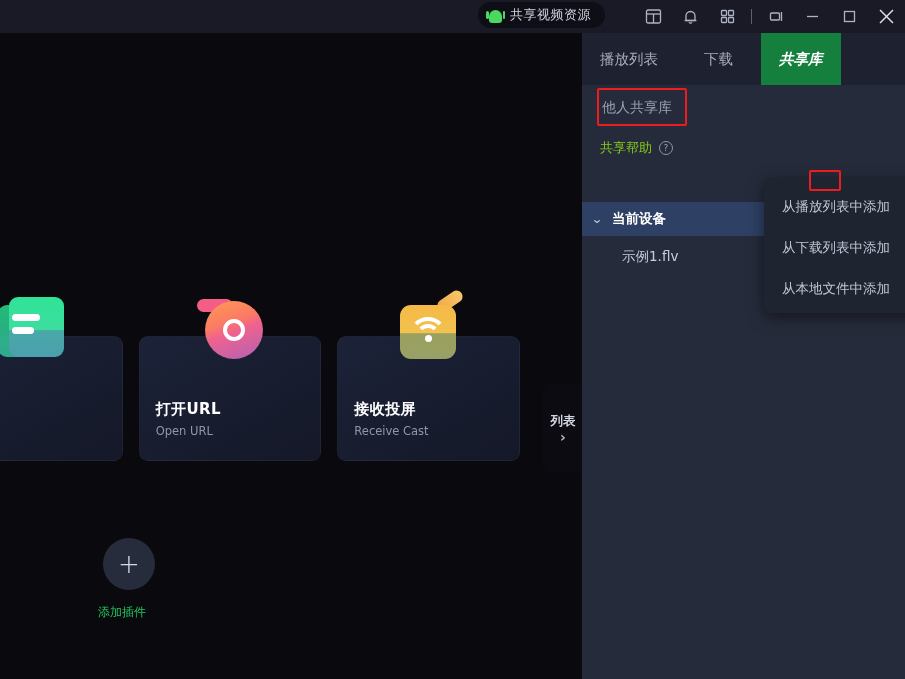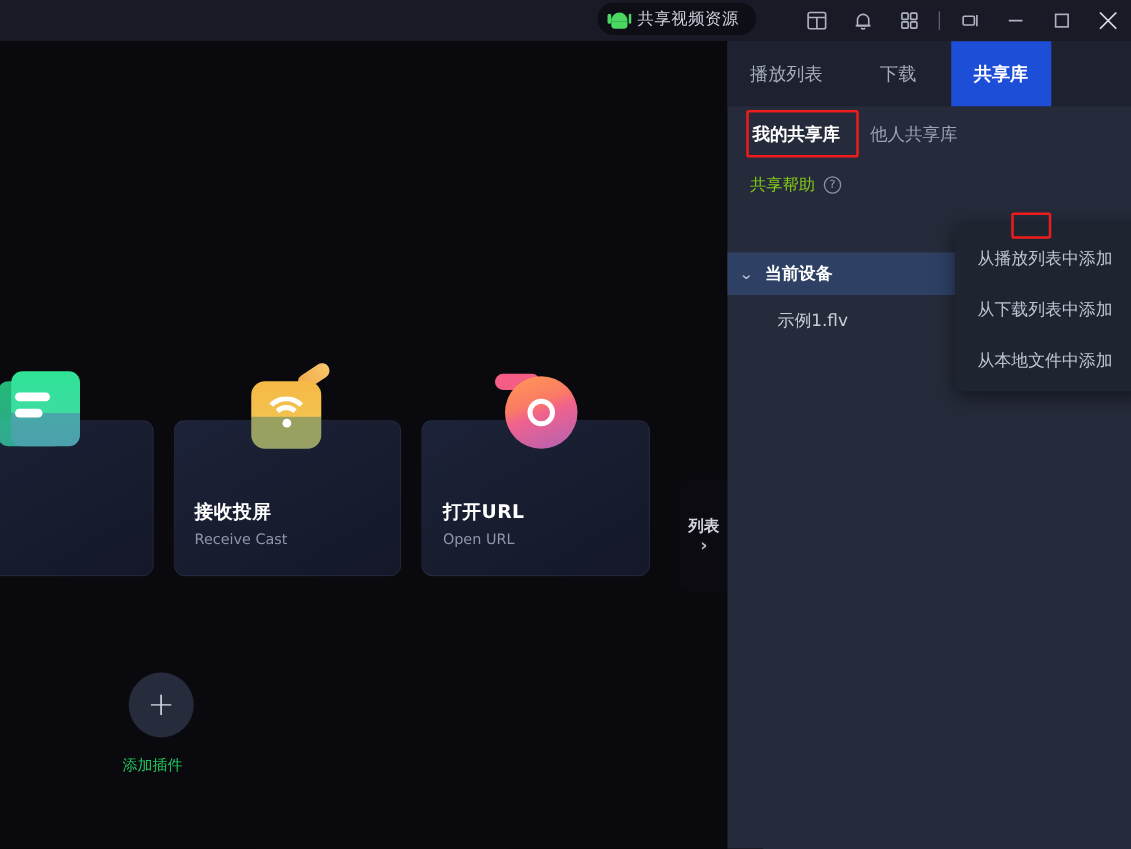--- a/index.html
+++ b/index.html
@@ -164,21 +164,21 @@
   .tabs{
     position:absolute; left:0; top:0; width:323px; height:52px;
     background:#1e2230;
     display:flex; align-items:flex-end;gap:10px;
   }
   .tab{
     height:52px; padding:0 18px; display:flex; align-items:center;
     font-size:14.5px; color:#a7acbd; white-space:nowrap;
   }
   .tab.active{
-    background:#1d4ed8; color:#ffffff; font-weight:bold;
+    background:#15803d; color:#ffffff; font-weight:bold;font-style:italic;
   }
   .subtabs{
     position:absolute; left:0; top:52px; width:323px; height:46px;
     display:flex; align-items:center;
   }
   .subtab{
     padding:0 12px; font-size:14px; color:#9ba0b2; white-space:nowrap;
     height:46px; display:flex; align-items:center;
   }
   .subtab:first-child{ margin-left:8px; }
@@ -307,52 +307,52 @@
       <div class="card">
         <div class="card-ico">
           <div class="ico-torrent">
             <div class="back"></div>
             <div class="front"></div>
             <div class="bar b1"></div>
             <div class="bar b2"></div>
           </div>
         </div>
 
+      </div>
+
+      <div class="card">
+        <div class="card-ico">
+          <div class="ico-url">
+            <div class="tab"></div>
+            <div class="blob"></div>
+            <div class="ring"></div>
+          </div>
+        </div>
+        <div class="card-txt">
+          <div class="card-title">打开URL</div>
+          <div class="card-sub">Open URL</div>
+        </div>
       </div>
 
       <div class="card">
         <div class="card-ico">
           <div class="ico-cast">
             <div class="thumb"></div>
             <div class="box"></div>
             <div class="wv w1"></div>
             <div class="wv w2"></div>
             <div class="dot"></div>
           </div>
         </div>
         <div class="card-txt">
           <div class="card-title">接收投屏</div>
           <div class="card-sub">Receive Cast</div>
         </div>
       </div>
 
-      <div class="card">
-        <div class="card-ico">
-          <div class="ico-url">
-            <div class="tab"></div>
-            <div class="blob"></div>
-            <div class="ring"></div>
-          </div>
-        </div>
-        <div class="card-txt">
-          <div class="card-title">打开URL</div>
-          <div class="card-sub">Open URL</div>
-        </div>
-      </div>
-
     </div>
 
     <div class="addplugin">
       <div class="circ">+</div>
       <div class="lbl">添加插件</div>
     </div>
 
     <div class="list-tab">
       <div class="t">列表</div>
       <div class="c">›</div>
@@ -361,21 +361,20 @@
 
   <div class="right-panel">
 
     <div class="tabs">
       <div class="tab">播放列表</div>
       <div class="tab">下载</div>
       <div class="tab active">共享库</div>
     </div>
 
     <div class="subtabs">
-      <div class="subtab active">我的共享库</div>
       <div class="subtab">他人共享库</div>
     </div>
 
     <div class="help-row">
       <span class="txt">共享帮助</span>
       <span class="qmark">?</span>
     </div>
 
     <div class="device-row">
       <span class="chev">⌄</span>

